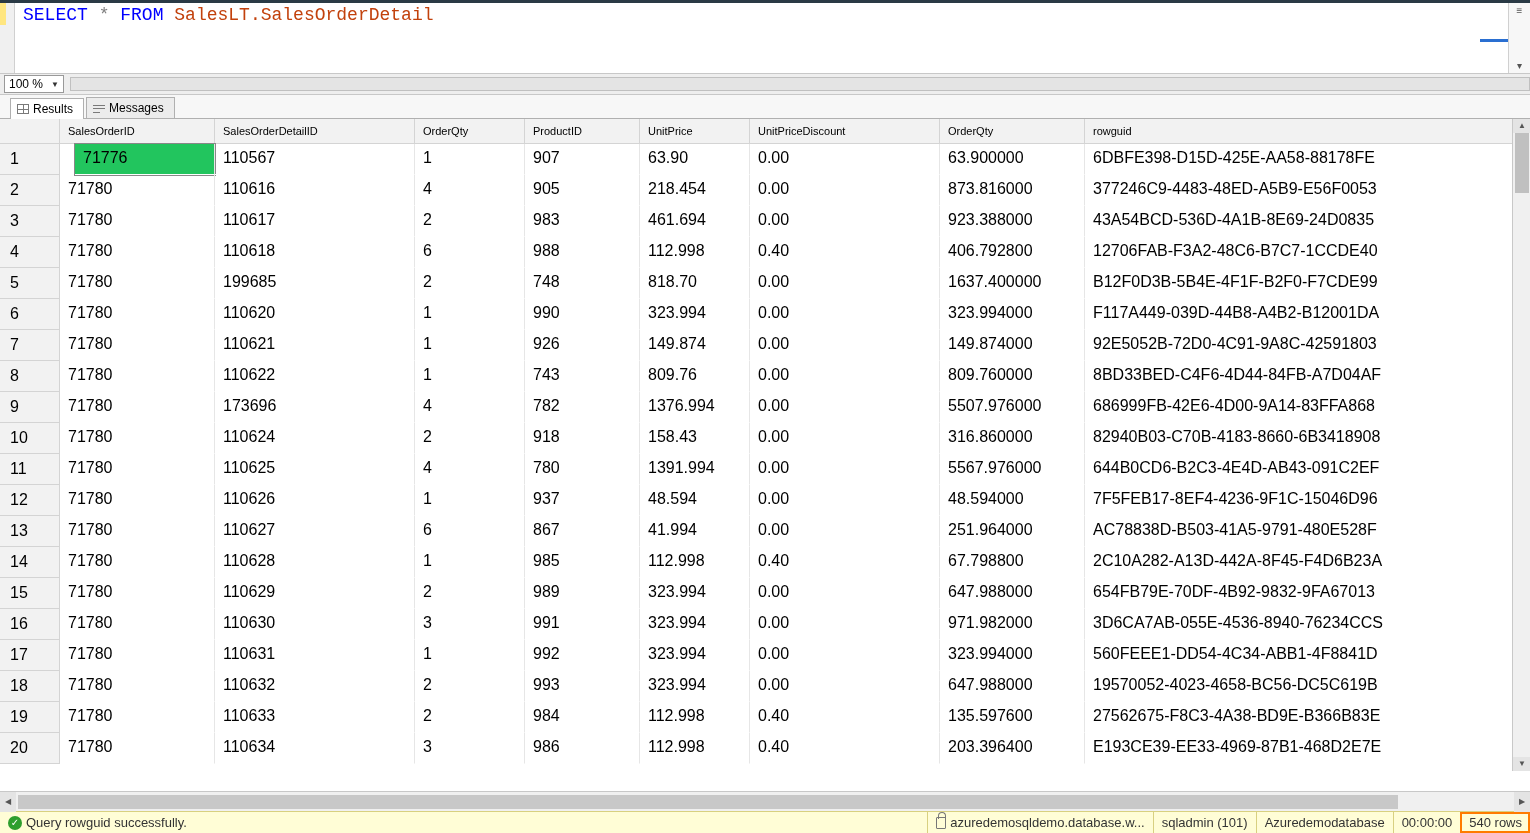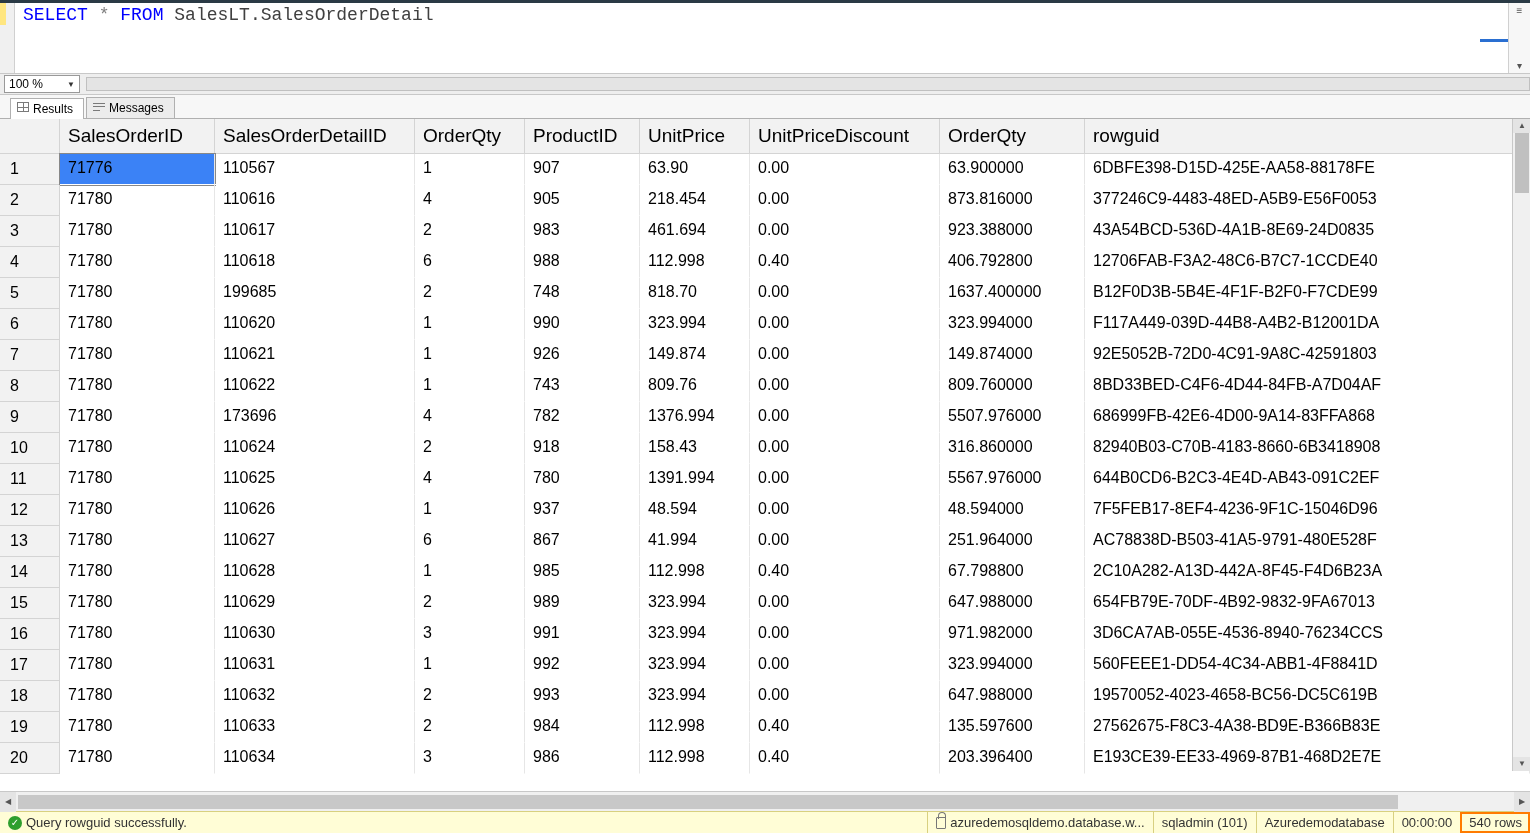--- a/index.html
+++ b/index.html
@@ -34,21 +34,21 @@
   }
   .code {
     font-family: Consolas, "Courier New", monospace;
     font-size: 18px;
     padding: 2px 8px;
     white-space: pre;
     flex: 1;
   }
   .kw-blue { color: #0000ff; }
   .kw-gray { color: #808080; }
-  .kw-black { color: #404040; font-family: Liberation Mono, monospace; }
+  .kw-black { color: #c2410c; font-family: Liberation Mono, monospace; }
   .editor-right {
     width: 22px;
     border-left: 1px solid #d0d0d0;
     background: #f7f7f7;
     display: flex;
     flex-direction: column;
     align-items: center;
     justify-content: space-between;
   }
   .editor-right .top-glyph, .editor-right .bottom-glyph {
@@ -75,21 +75,21 @@
     align-items: center;
     font-size: 12px;
   }
   .zoom-row .zoom-box {
     background: #fff;
     border: 1px solid #999;
     margin: 1px 4px;
     padding: 0 4px;
     display: flex;
     align-items: center;
-    gap: 24px;
+    gap: 8px;
     height: 18px;
   }
   .zoom-row .caret { font-size: 8px; color: #333; }
   .zoom-row .scrolltrack {
     flex: 1;
     height: 14px;
     background: #e4e4e4;
     border: 1px solid #c0c0c0;
     margin-left: 2px;
     position: relative;
@@ -105,21 +105,21 @@
     border-bottom: 1px solid #b0b0b0;
   }
   .tab {
     border: 1px solid #b0b0b0;
     border-bottom: none;
     padding: 3px 10px 3px 6px;
     margin-right: 2px;
     background: #ececec;
     font-size: 12px;
     display: flex;
-    align-items: flex-start;
+    align-items: center;
     gap: 4px;
     cursor: pointer;
   }
   .tab.active {
     background: #fff;
     position: relative;
     top: 1px;
   }
   .tab-icon {
     width: 12px;
@@ -156,35 +156,36 @@
   }
   .grid .hdr, .grid .rownum {
     background: #f2f2f2;
     border-right: 1px solid #d4d4d4;
     border-bottom: 1px solid #d4d4d4;
     padding: 6px 8px;
     font-weight: normal;
     white-space: nowrap;
     overflow: hidden;
   }
-  .grid .hdr { font-size: 19px; }
+  .grid .hdr { font-size: 11px; }
   .grid .cell {
     border-right: 1px solid #e6e6e6;
     border-bottom: 1px solid #ffffff;
     padding: 5px 8px;
     white-space: nowrap;
     overflow: hidden;
   }
   .grid .rownum {
     text-align: left;
     padding-left: 10px;
   }
   .grid .cell.selected {
-    background: #3b82f6;
+    background: #22c55e;
     outline: 1px solid #888;
+    margin-left: 15px;
   }
   .grid .rownum.cornercell {
     background: #f2f2f2;
   }
 
   .vscroll {
     position: absolute;
     right: 0;
     top: 0;
     bottom: 20px;

